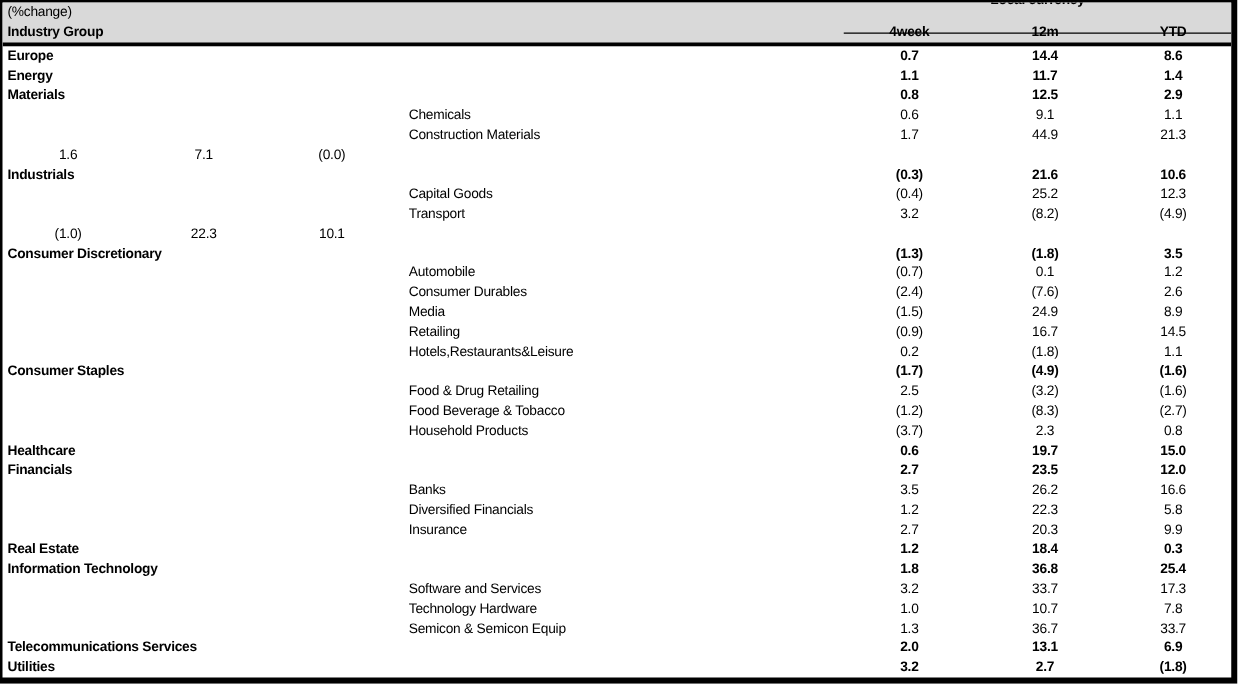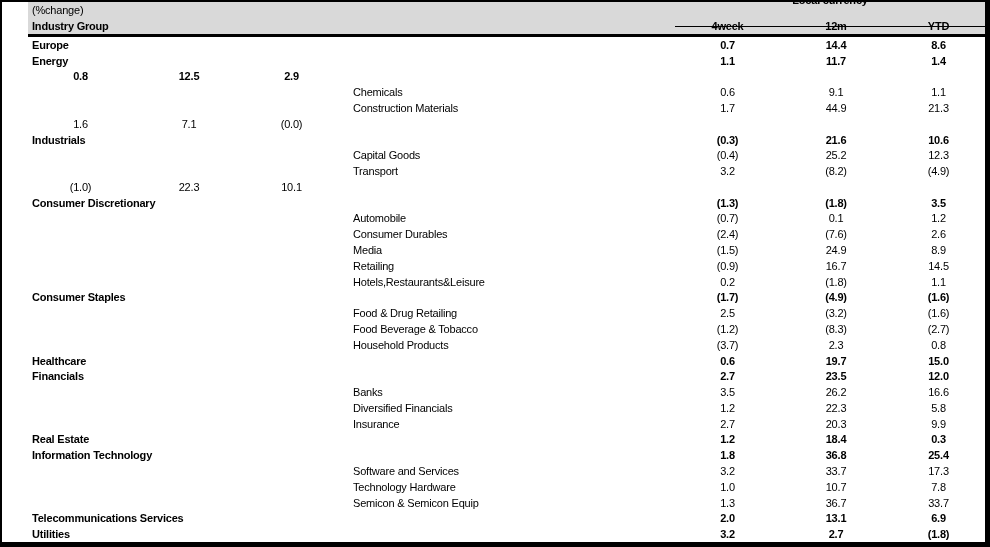--- a/index.html
+++ b/index.html
@@ -13,21 +13,20 @@
   .sheet {
     position: relative;
     width: 990px;
     height: 547px;
     background: #ffffff;
     border-top: 2px solid #000000;
     border-left: 2px solid #000000;
     border-right: 5px solid #000000;
     border-bottom: 5px solid #000000;
     overflow: hidden;
-    padding-left: 26px;
   }
   
   .hdr {
     background: #d9d9d9;
     border-bottom: 3px solid #000000;
     height: 35px;
   }
   .hdr-row {
     display: flex;
     height: 16px;
@@ -97,20 +96,21 @@
         <div class="cell num c1">14.4</div>
         <div class="cell num c2">8.6</div>
       </div>
       <div class="row group">
         <div class="cell label group">Energy</div>
         <div class="cell num c0">1.1</div>
         <div class="cell num c1">11.7</div>
         <div class="cell num c2">1.4</div>
       </div>
       <div class="row group">
+        <div class="cell label group">Materials</div>
         <div class="cell num c0">0.8</div>
         <div class="cell num c1">12.5</div>
         <div class="cell num c2">2.9</div>
       </div>
       <div class="row">
         <div class="cell label sub">Chemicals</div>
         <div class="cell num c0">0.6</div>
         <div class="cell num c1">9.1</div>
         <div class="cell num c2">1.1</div>
       </div>

